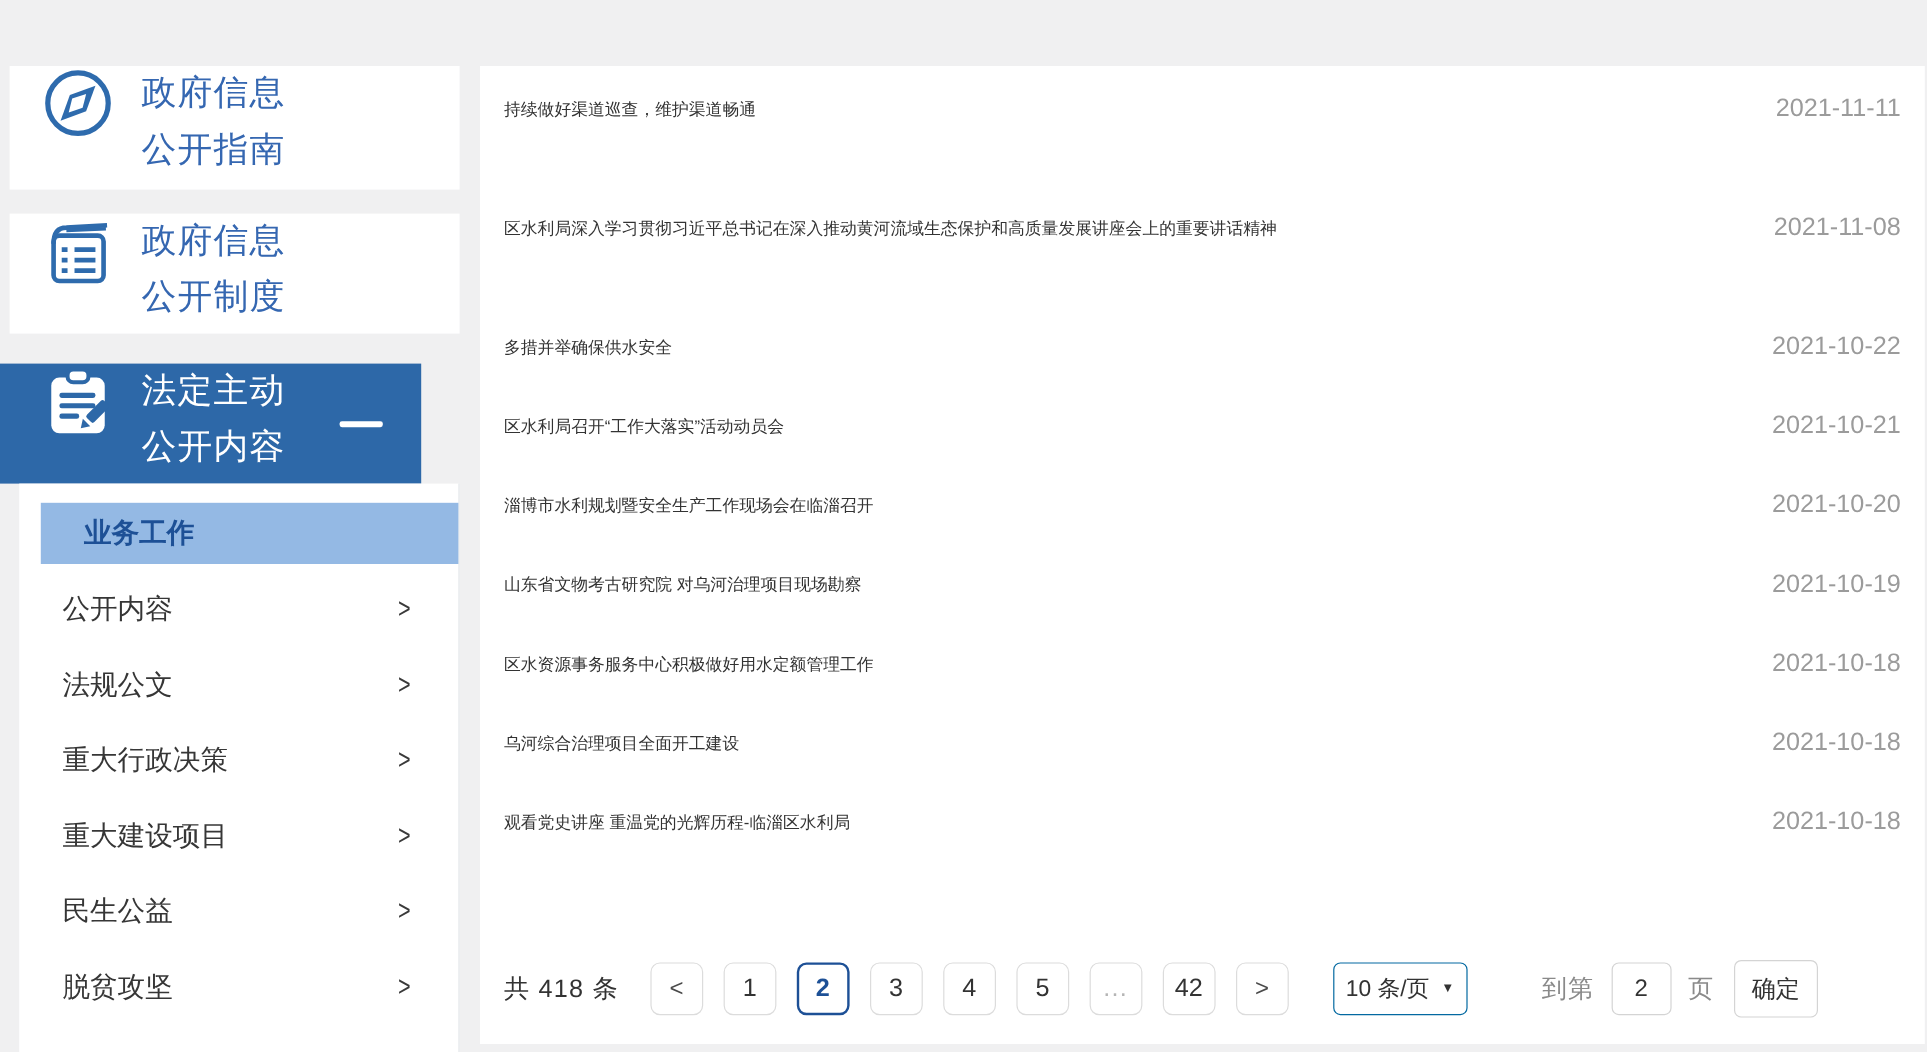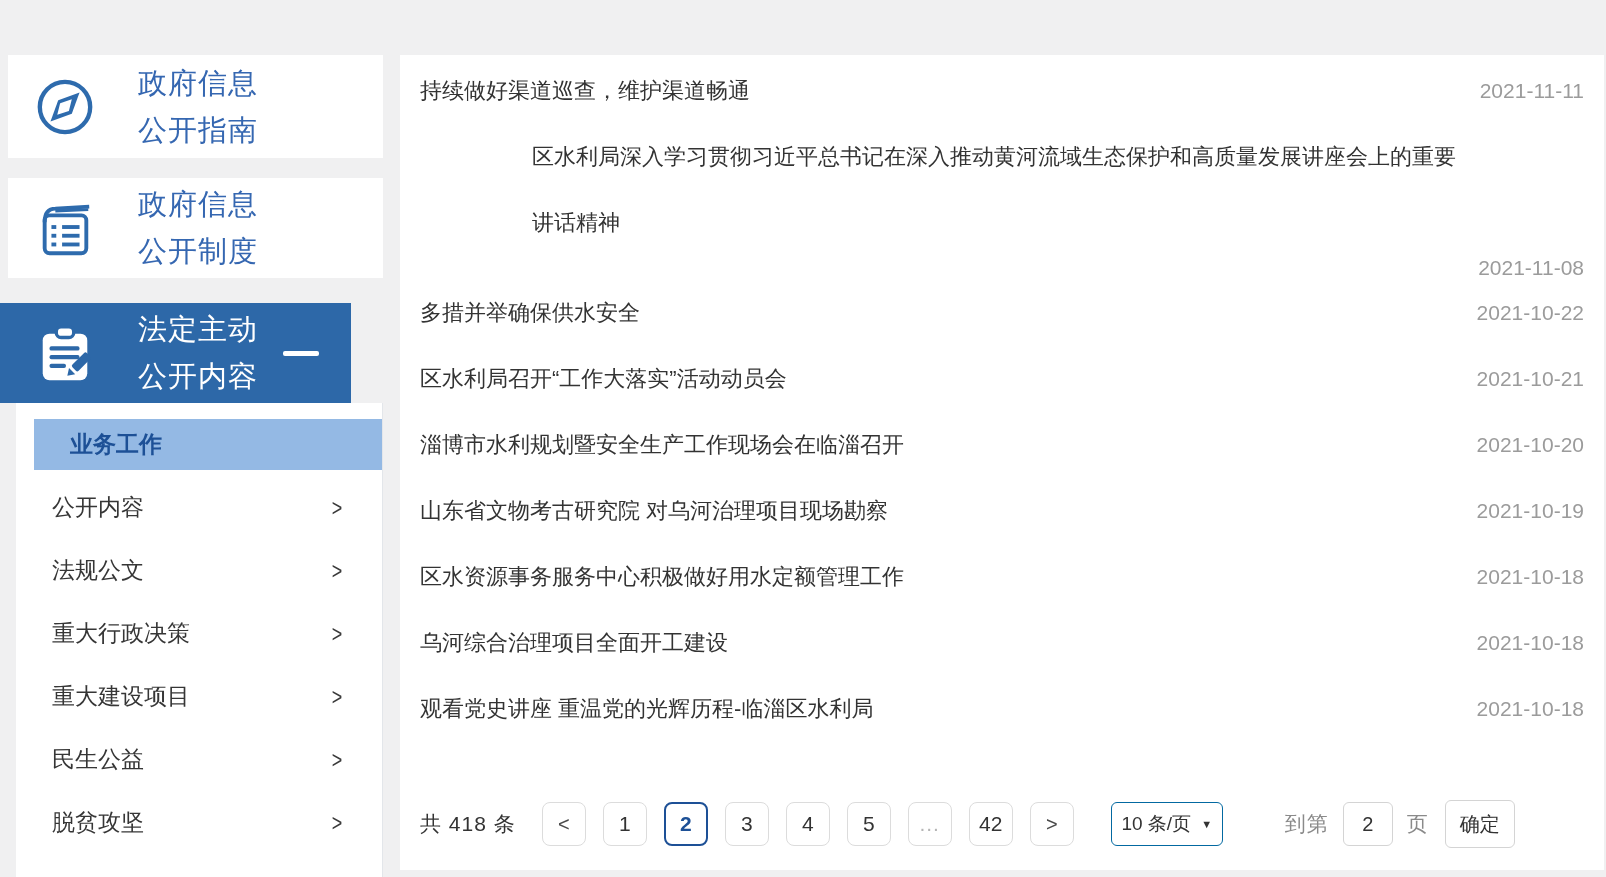--- a/index.html
+++ b/index.html
@@ -7,23 +7,22 @@
   body {
     font-family:"Liberation Sans","DejaVu Sans",sans-serif;
     background:#f0f0f1;
     position:relative;
     overflow:hidden;
   }
   
   .side-card {
     position:absolute; left:8px; width:375px;
     background:#ffffff;
-    display:flex; align-items:center;
+    display:flex; align-items:flex-start;
     cursor:pointer;
-    gap:20px;
   }
   .side-card.c1 { top:55px;  height:103px; }
   .side-card.c2 { top:178px; height:100px; }
   .side-card.c3 { top:303px; height:100px; background:#2d68a8; left:0; width:351px; padding-left:8px; }
   .side-icon { width:62px; height:62px; margin:0 22px 0 26px; flex:0 0 auto; }
   .side-label { font-size:29px; line-height:47px; color:#3567b1; letter-spacing:1px; }
   .side-card.c3 .side-label { color:#ffffff; }
   .minus-bar {
     position:absolute; right:32px; top:48px;
     width:36px; height:5px; background:#ffffff; border-radius:2px;
@@ -50,23 +49,23 @@
   
   .main-panel {
     position:absolute; left:400px; top:55px; width:1204px; height:815px;
     background:#ffffff;
   }
   .news-list { list-style:none; padding:3px 20px 0 20px; }
   .news-row {
     display:flex; align-items:center;
     min-height:66px;
   }
-  .news-row.tall { min-height:132px;flex-direction:column; }
+  .news-row.tall { min-height:132px; }
   .news-title {
-    font-size:22px; color:#333333; line-height:66px;
+    font-size:14px; color:#333333; line-height:66px;
     max-width:940px; cursor:pointer;
   }
   .news-row.tall .news-title { line-height:66px; }
   .news-date {
     margin-left:auto; font-size:21px; color:#9b9b9b; white-space:nowrap;
   }
   
   .pager {
     position:absolute; left:20px; right:20px; top:747px; height:44px;
     display:flex; align-items:center;

